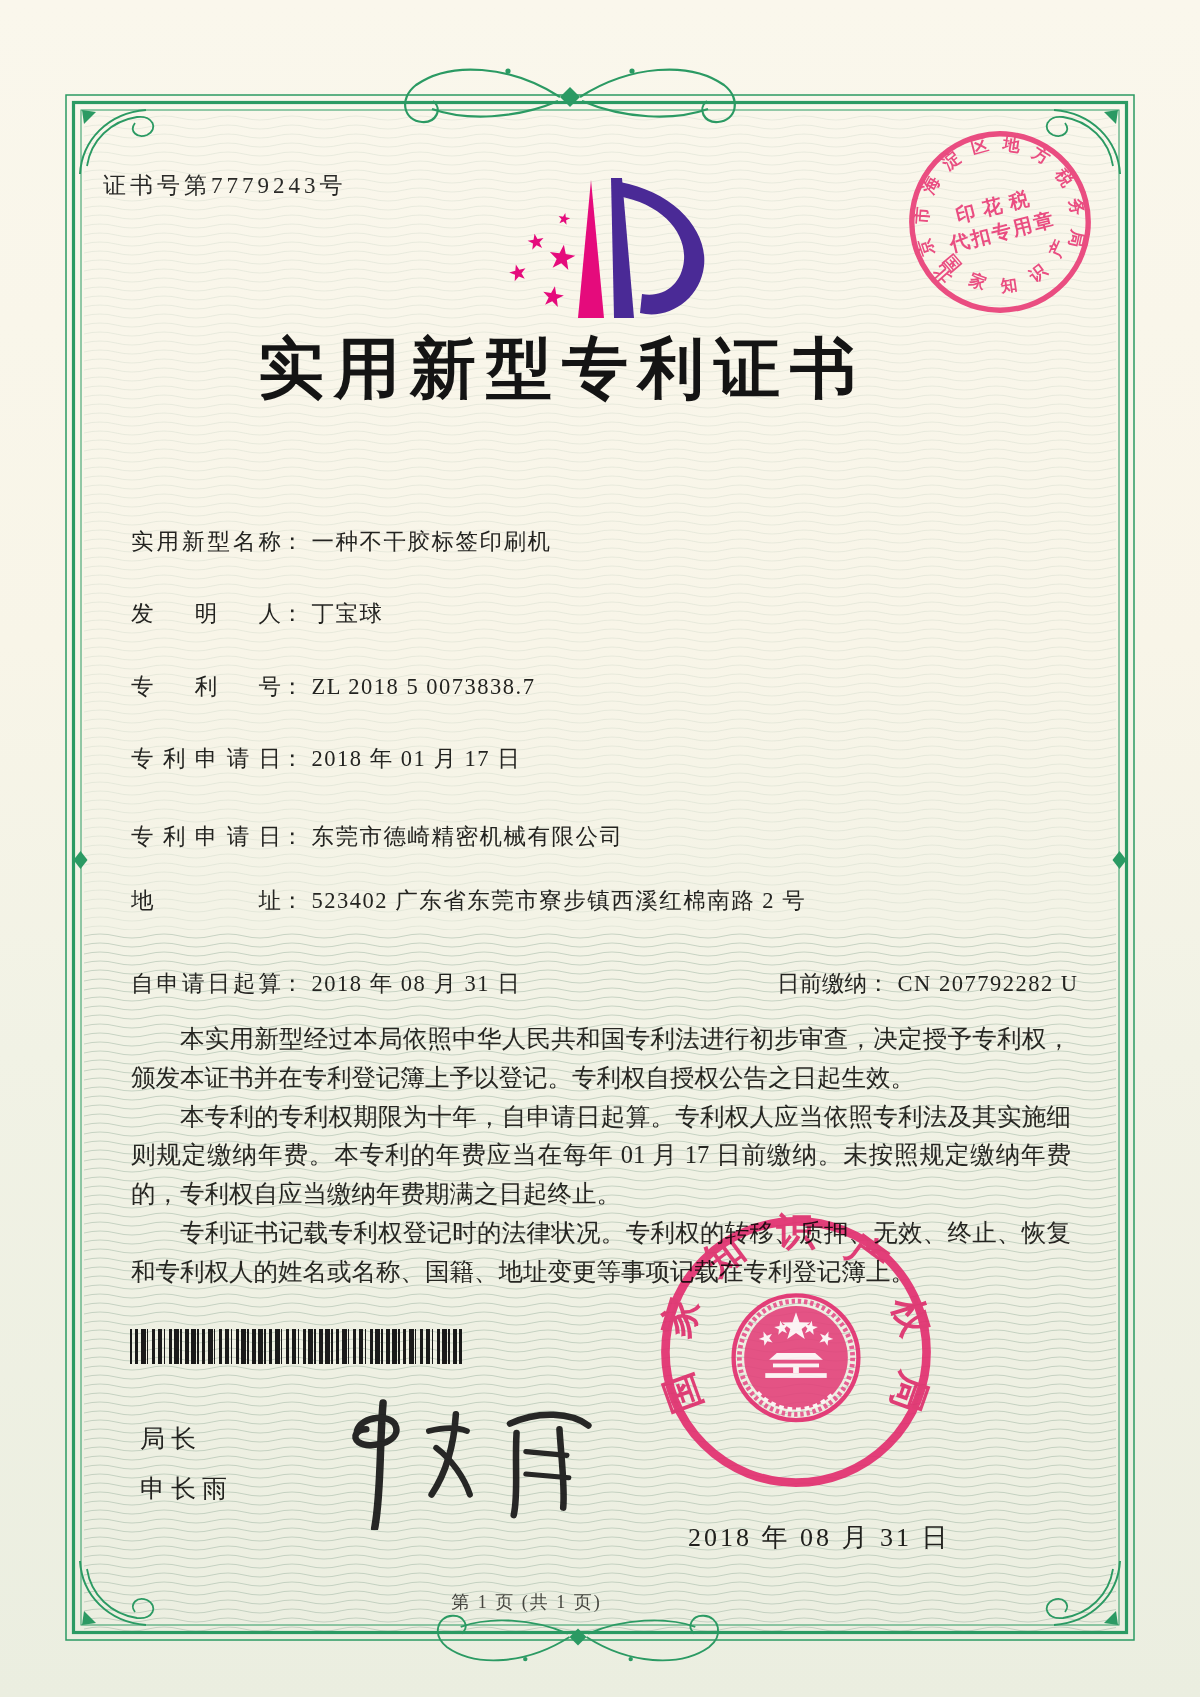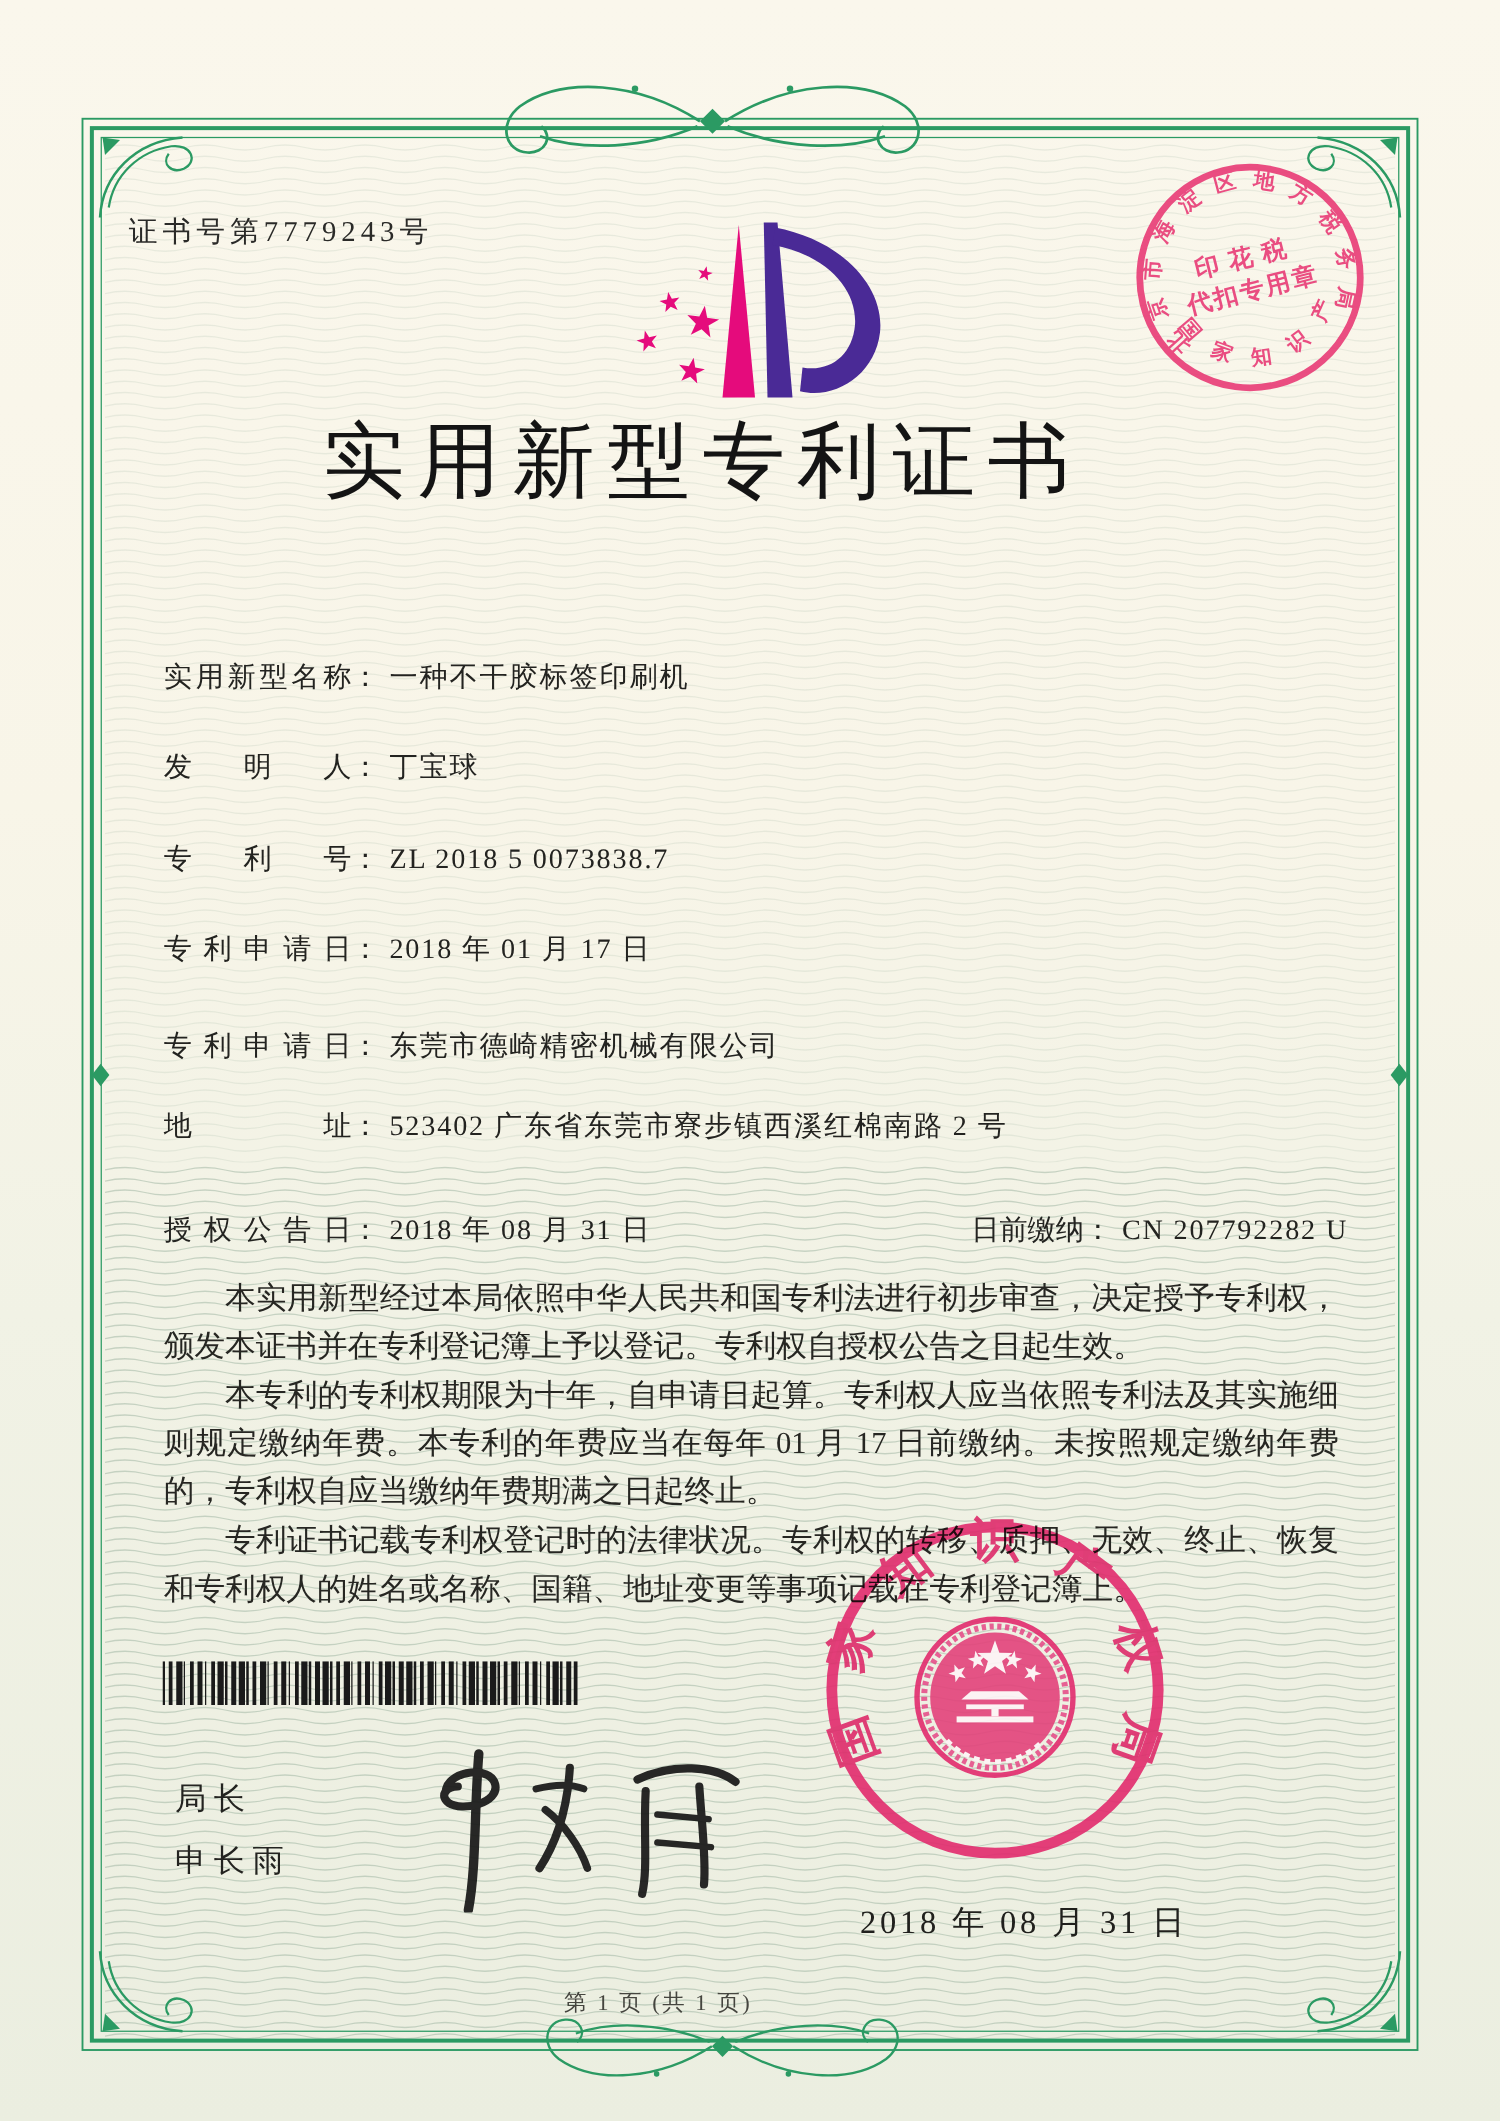--- a/index.html
+++ b/index.html
@@ -9,21 +9,21 @@
     font-family:"Liberation Serif","DejaVu Serif",serif;color:#1c1c1c;
   }
   .abs{position:absolute;}
   svg{display:block;}
   .waves{position:absolute;z-index:1;pointer-events:none;}
   .waves path{fill:none;stroke:#9cb3a0;stroke-width:1;}
   .frame{position:absolute;left:0;top:0;z-index:2;pointer-events:none;}
   .content{position:absolute;inset:0;z-index:3;}
   .cert-no{left:103px;top:170px;font-size:23px;letter-spacing:4px;color:#2a2a28;text-align:center;}
   .logo{left:462px;top:176px;}
-  .title{left:0;right:76px;top:324px;text-align:center;font-size:66px;font-weight:400;
+  .title{left:0;right:76px;top:324px;text-align:center;font-size:66px;font-weight:700;
          letter-spacing:10px;color:#141414;}
   .frow{position:absolute;left:131px;font-size:22.5px;white-space:nowrap;color:#232320;}
   .flabel{display:inline-block;width:150px;text-align:justify;text-align-last:justify;}
   .fcolon{display:inline-block;margin-right:8px;}
   .fvalue{letter-spacing:1.5px;}
   .grant-right{position:absolute;left:646px;top:0;}
   .body-text{left:131px;top:1020px;width:940px;font-size:24.5px;line-height:38.8px;
              text-align:justify;color:#262622;}
   .body-text p{margin:0;text-indent:2em;}
   .barcode{left:130px;top:1329px;width:332px;height:35px;overflow:hidden;white-space:nowrap;z-index:4;}
@@ -281,21 +281,21 @@
     <div class="frow" style="top:743px">
       <span class="flabel">专利申请日</span><span class="fcolon">：</span><span class="fvalue">2018 年 01 月 17 日</span>
     </div>
     <div class="frow" style="top:821px">
       <span class="flabel">专利申请日</span><span class="fcolon">：</span><span class="fvalue">东莞市德崎精密机械有限公司</span>
     </div>
     <div class="frow" style="top:885px">
       <span class="flabel">地址</span><span class="fcolon">：</span><span class="fvalue">523402 广东省东莞市寮步镇西溪红棉南路 2 号</span>
     </div>
     <div class="frow" style="top:968px">
-      <span class="flabel">授权公告日</span><span class="fcolon">：</span><span class="fvalue">2018 年 08 月 31 日</span>
+      <span class="flabel">自申请日起算</span><span class="fcolon">：</span><span class="fvalue">2018 年 08 月 31 日</span>
       <span class="grant-right">
         <span>日前缴纳</span><span class="fcolon">：</span><span class="fvalue">CN 207792282 U</span>
       </span>
     </div>
 
     <div class="abs body-text">
       <p>本实用新型经过本局依照中华人民共和国专利法进行初步审查，决定授予专利权，颁发本证书并在专利登记簿上予以登记。专利权自授权公告之日起生效。</p>
       <p>本专利的专利权期限为十年，自申请日起算。专利权人应当依照专利法及其实施细则规定缴纳年费。本专利的年费应当在每年 01 月 17 日前缴纳。未按照规定缴纳年费的，专利权自应当缴纳年费期满之日起终止。</p>
       <p>专利证书记载专利权登记时的法律状况。专利权的转移、质押、无效、终止、恢复和专利权人的姓名或名称、国籍、地址变更等事项记载在专利登记簿上。</p>
     </div>

